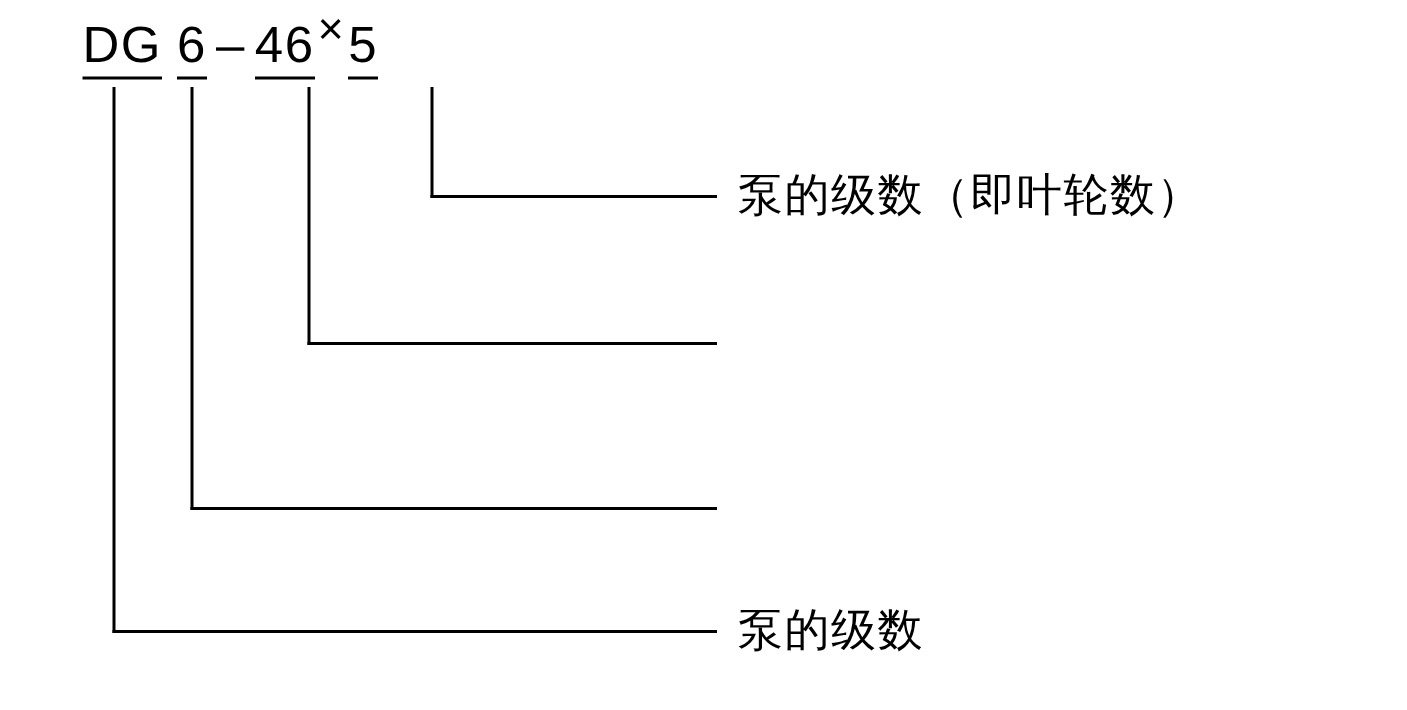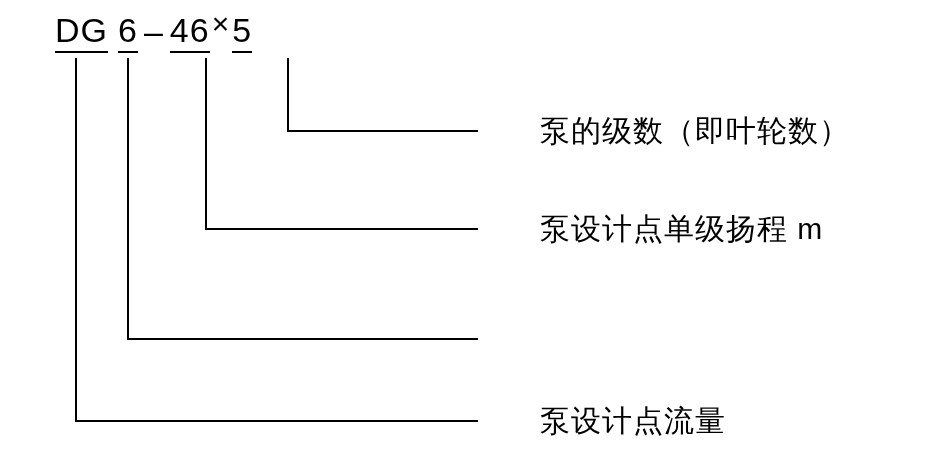--- a/index.html
+++ b/index.html
@@ -15,21 +15,21 @@
     font-family: "Liberation Sans", "DejaVu Sans", sans-serif;
     color: #000000;
     overflow: hidden;
   }
   
   .model-code {
     position: absolute;
     left: 55px;
     top: 12px;
     display: flex;
-    align-items: center;
+    align-items: flex-start;
     font-size: 34px;
     font-weight: 400;
     letter-spacing: 1px;
     line-height: 1.1;
     white-space: nowrap;
   }
   .model-code .seg {
     display: inline-block;
   }
   .model-code .underlined {
@@ -60,21 +60,20 @@
     background: #000000;
   }
   
   .callout-label {
     position: absolute;
     left: 492px;
     font-size: 30px;
     line-height: 38px;
     white-space: nowrap;
     letter-spacing: 1px;
-    margin-left: 48px;
   }
 </style>
 </head>
 <body>
 
 <div id="diagram">
 
   <div class="model-code">
     <span class="seg underlined">DG</span>
     <span class="seg sp"></span>
@@ -84,22 +83,21 @@
     <span class="seg times">×</span>
     <span class="seg underlined">5</span>
   </div>
 
   <div class="vline" style="left:287px; top:58px; height:74px;"></div>
   <div class="hline" style="left:287px; top:130px; width:191px;"></div>
   <div class="callout-label" style="top:112px;">泵的级数（即叶轮数）</div>
 
   <div class="vline" style="left:205px; top:58px; height:172px;"></div>
   <div class="hline" style="left:205px; top:228px; width:273px;"></div>
-  <div class="callout-label" style="top:210px;">泵设计点单级扬程 m</div>
 
   <div class="vline" style="left:127px; top:58px; height:282px;"></div>
   <div class="hline" style="left:127px; top:338px; width:351px;"></div>
 
   <div class="vline" style="left:75px; top:58px; height:364px;"></div>
   <div class="hline" style="left:75px; top:420px; width:403px;"></div>
-  <div class="callout-label" style="top:402px;">泵设计点流量</div>
+  <div class="callout-label" style="top:402px;">泵的级数</div>
 
 </div>
 
 </body></html>

